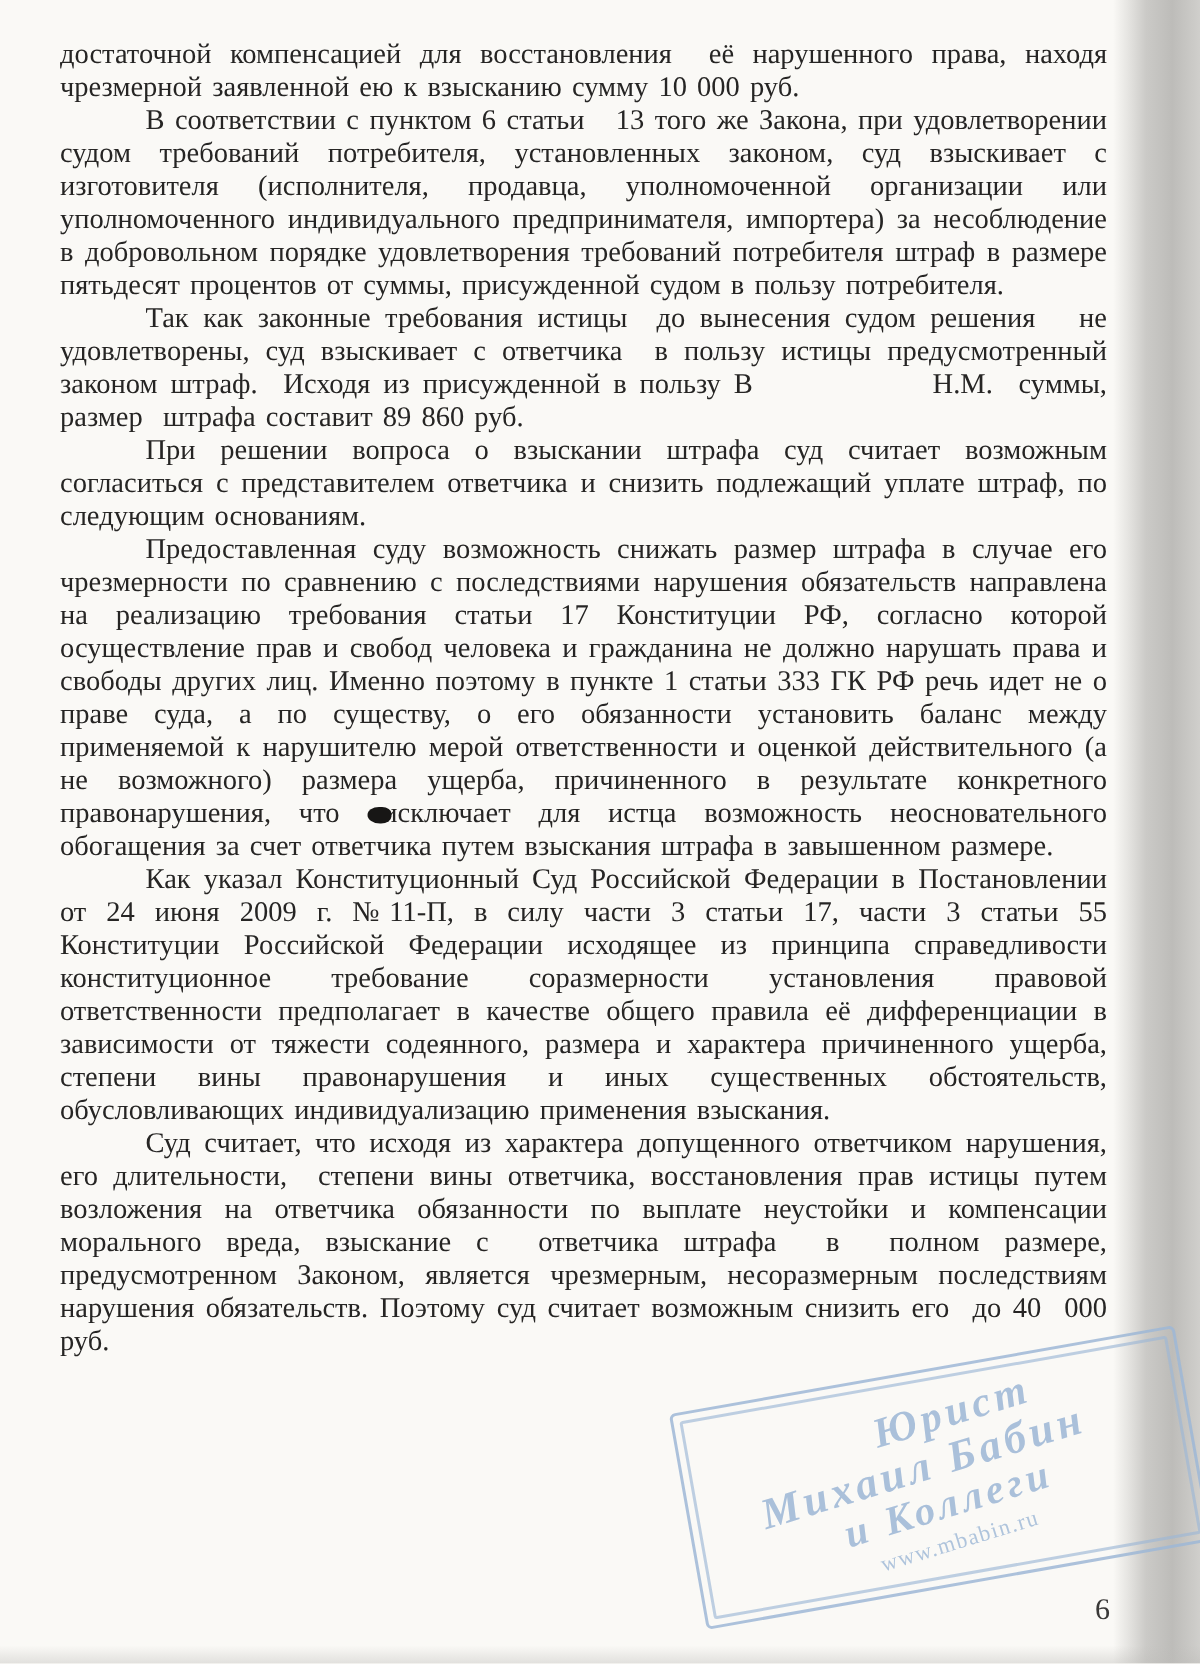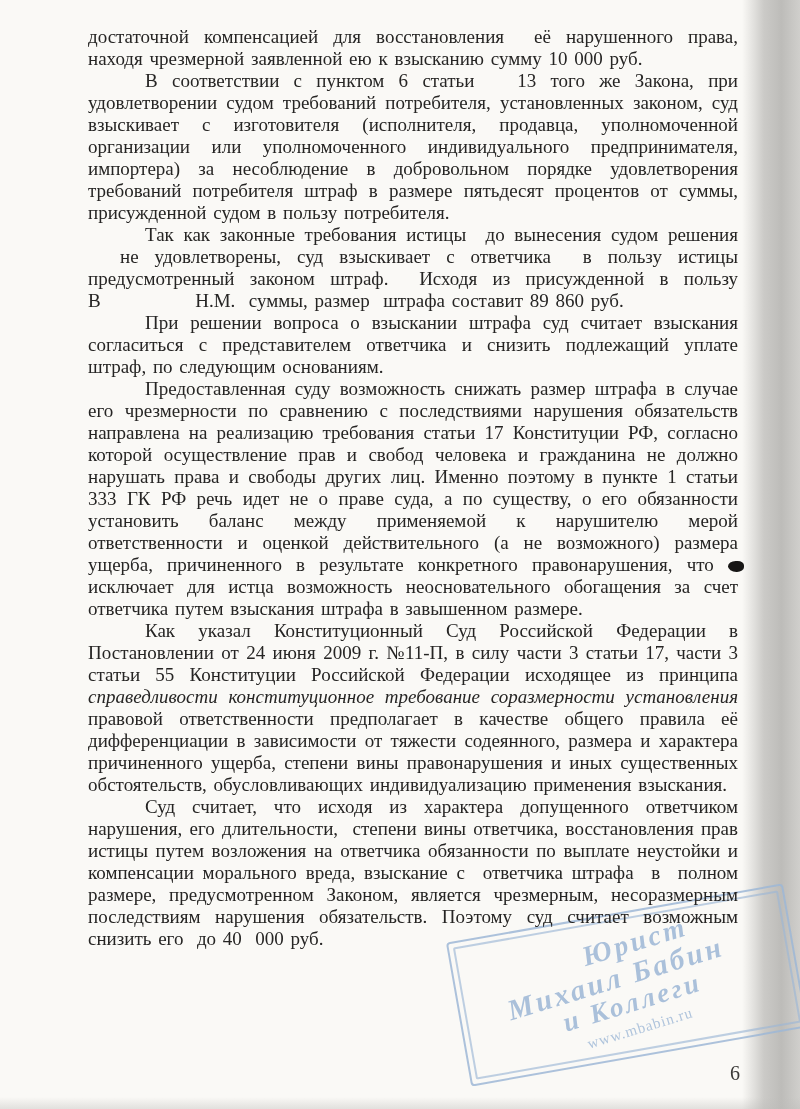--- a/index.html
+++ b/index.html
@@ -38,25 +38,24 @@
   
   .content {
     position: relative;
     z-index: 3;
     padding: 26px 62px 0 40px;
     color: #262524;
     font-size: 19px;
     line-height: 22px;
     text-align: justify;
     word-spacing: 2px;
-    margin-left: 48px;
   }
   .content p { margin: 0; }
   .content p.ind { text-indent: 57px; }
-  .italic { font-style: italic; }
+  .italic { }
   
   .blot {
     display: inline-block;
     width: 16px; height: 11px;
     background: #171615;
     border-radius: 55% 45% 50% 60%;
     vertical-align: baseline;
     transform: translateY(1px);
     margin-right: -6px;
   }
@@ -122,21 +121,21 @@
       <span class="stamp-line2">Михаил Бабин</span>
       <span class="stamp-line3">и Коллеги</span>
       <span class="stamp-url">www.mbabin.ru</span>
     </div>
   </div>
 
   <div class="content">
     <p>достаточной компенсацией для восстановления &nbsp;её нарушенного права, находя чрезмерной заявленной ею к взысканию сумму 10&nbsp;000 руб.</p>
     <p class="ind">В соответствии с пунктом 6 статьи &nbsp;&nbsp;13 того же Закона, при удовлетворении судом требований потребителя, установленных законом, суд взыскивает с изготовителя (исполнителя, продавца, уполномоченной организации или уполномоченного индивидуального предпринимателя, импортера) за несоблюдение в добровольном порядке удовлетворения требований потребителя штраф в размере пятьдесят процентов от суммы, присужденной судом в пользу потребителя.</p>
     <p class="ind">Так как законные требования истицы &nbsp;до вынесения судом решения &nbsp;&nbsp;не удовлетворены, суд взыскивает с ответчика &nbsp;в пользу истицы предусмотренный законом штраф. &nbsp;Исходя из присужденной в пользу В&nbsp;&nbsp;&nbsp;&nbsp;&nbsp;&nbsp;&nbsp;&nbsp;&nbsp;&nbsp;&nbsp;&nbsp;&nbsp;&nbsp;Н.М. &nbsp;суммы, размер &nbsp;штрафа составит 89&nbsp;860 руб.</p>
-    <p class="ind">При решении вопроса о взыскании штрафа суд считает взыскания согласиться с представителем ответчика и снизить подлежащий уплате штраф, по следующим основаниям.</p>
+    <p class="ind">При решении вопроса о взыскании штрафа суд считает возможным согласиться с представителем ответчика и снизить подлежащий уплате штраф, по следующим основаниям.</p>
     <p class="ind"><span>Предоставленная суду возможность снижать размер штрафа в случае его чрезмерности по сравнению с последствиями нарушения обязательств направлена на реализацию требования статьи 17 Конституции РФ, согласно которой осуществление прав и свобод человека и гражданина не должно нарушать права и свободы других лиц. Именно поэтому в пункте 1 статьи 333 ГК РФ речь идет не о праве суда, а по существу, о его обязанности установить баланс между применяемой к нарушителю мерой ответственности и оценкой действительного (а не возможного) размера ущерба, причиненного в результате конкретного правонарушения, что </span><span class="blot"></span><span>исключает для истца возможность неосновательного обогащения за счет ответчика путем взыскания штрафа в завышенном размере.</span></p>
     <p class="ind"><span>Как указал Конституционный Суд Российской Федерации в Постановлении от 24 июня 2009 г. №11-П, в силу части 3 статьи 17, части 3 статьи 55 Конституции Российской Федерации исходящее из принципа </span><span class="italic">справедливости конституционное требование соразмерности установления</span><span> правовой ответственности предполагает в качестве общего правила её дифференциации в зависимости от тяжести содеянного, размера и характера причиненного ущерба, степени вины правонарушения и иных существенных обстоятельств, обусловливающих индивидуализацию применения взыскания.</span></p>
     <p class="ind">Суд считает, что исходя из характера допущенного ответчиком нарушения, его длительности, &nbsp;степени вины ответчика, восстановления прав истицы путем возложения на ответчика обязанности по выплате неустойки и компенсации морального вреда, взыскание с &nbsp;ответчика штрафа &nbsp;в &nbsp;полном размере, предусмотренном Законом, является чрезмерным, несоразмерным последствиям нарушения обязательств. Поэтому суд считает возможным снизить его &nbsp;до 40&nbsp;&nbsp;000 руб.</p>
   </div>
 
   <div class="page-number">6</div>
 
 </div>
 
 </body></html>

